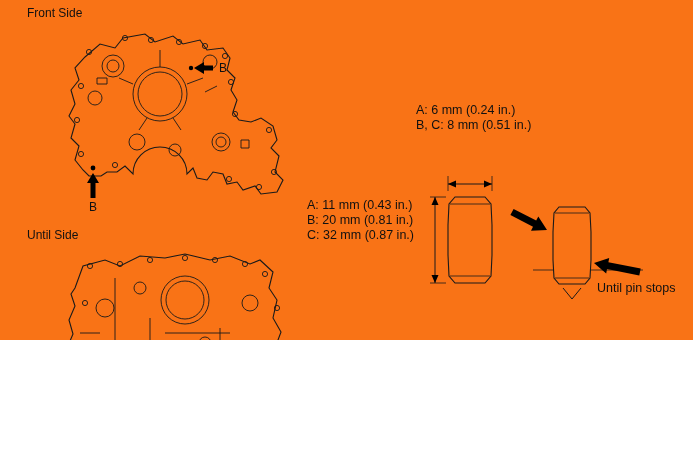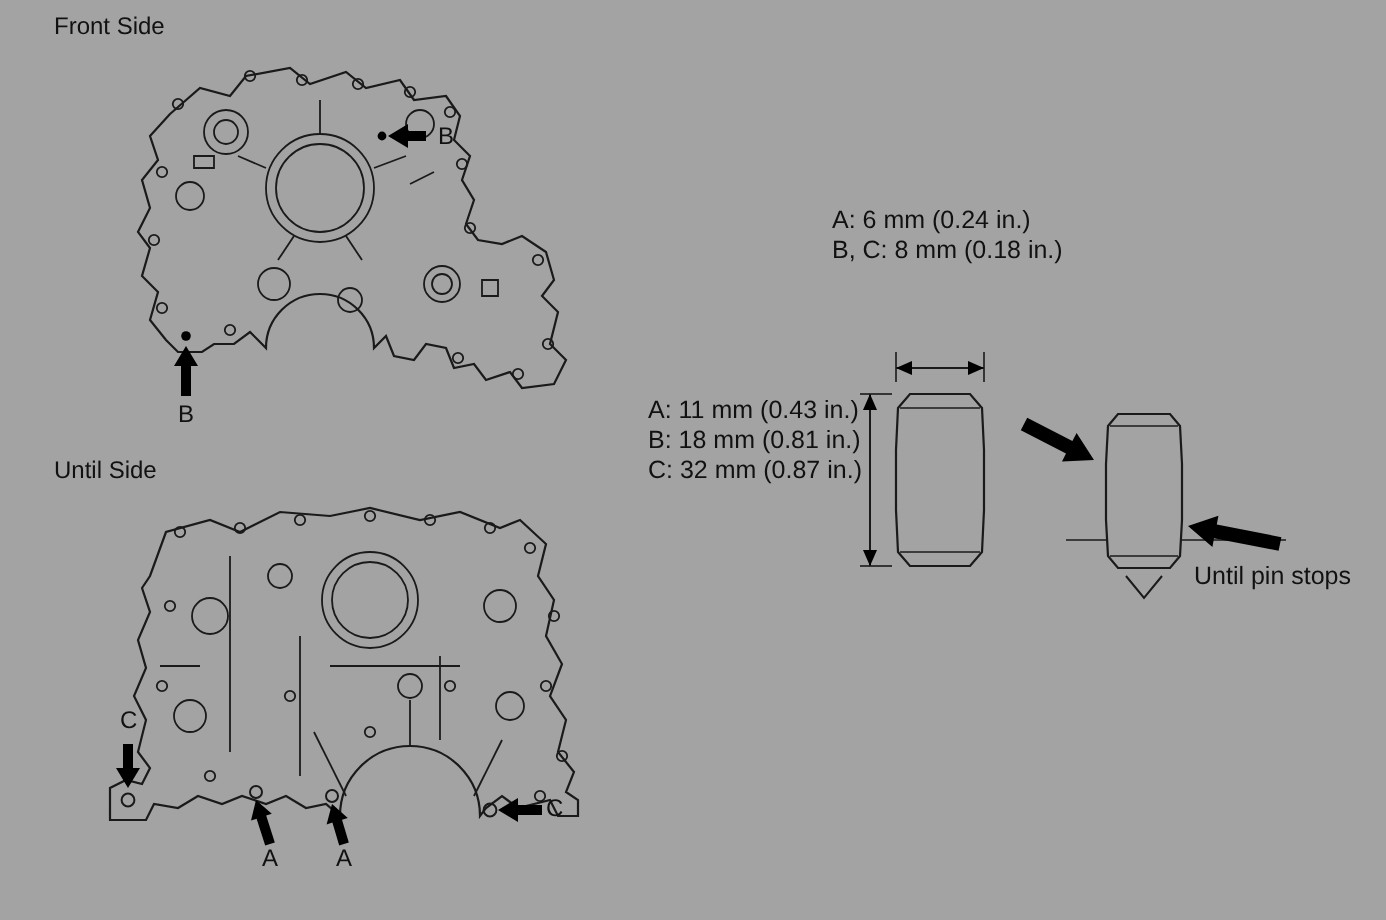--- a/index.html
+++ b/index.html
@@ -1,17 +1,17 @@
 <!DOCTYPE html>
 <html><head>
 <meta charset="utf-8">
 <style>
   html,body{margin:0;padding:0;background:#fff;}
   .canvas{
-    position:relative;width:693px;height:460px;background:#a3a3a3;
+    position:relative;width:693px;height:340px;background:#f97316;
     font-family:"Liberation Sans",sans-serif;color:#111;overflow:hidden;
   }
   .abs{position:absolute;}
   .title{font-size:12px;color:#111;white-space:nowrap;}
   .callout{font-size:12px;color:#111;white-space:nowrap;}
   .specs{font-size:12.5px;line-height:15px;white-space:nowrap;color:#111;}
   .specs div{white-space:nowrap;}
   .note{font-size:12.5px;color:#111;white-space:nowrap;}
   svg.abs{display:block;}
 </style>
@@ -126,26 +126,26 @@
     <polygon points="226,154.5 214,154.5 214,151 204,157 214,163 214,159.5 226,159.5" fill="#000"></polygon>
   </svg>
 
   <span class="abs callout" style="left:60px;top:353px;">C</span>
   <span class="abs callout" style="left:131px;top:422px;">A</span>
   <span class="abs callout" style="left:168px;top:422px;">A</span>
   <span class="abs callout" style="left:273px;top:397px;">C</span>
 
   <div class="abs specs" style="left:416px;top:103px;">
     <div>A: 6 mm (0.24 in.)</div>
-    <div>B, C: 8 mm (0.18 in.)</div>
+    <div>B, C: 8 mm (0.51 in.)</div>
   </div>
 
-  <div class="abs specs" style="left:307px;top:198px;margin-left:17px;">
+  <div class="abs specs" style="left:307px;top:198px;">
     <div>A: 11 mm (0.43 in.)</div>
-    <div>B: 18 mm (0.81 in.)</div>
+    <div>B: 20 mm (0.81 in.)</div>
     <div>C: 32 mm (0.87 in.)</div>
   </div>
 
   <svg class="abs" style="left:425px;top:170px;" width="95" height="125" viewBox="0 0 95 125">
     <g stroke="#1a1a1a" fill="none" stroke-width="1.1">
       <path d="M 30,27 L 60,27 L 66,34 L 67,55 L 67,85 L 66,106 L 60,113 L 30,113 L 24,106 L 23,85 L 23,55 L 24,34 Z"></path>
       <path d="M 25,34 L 65,34" stroke-width="0.8"></path>
       <path d="M 25,106 L 65,106" stroke-width="0.8"></path>
     </g>
     <g>

